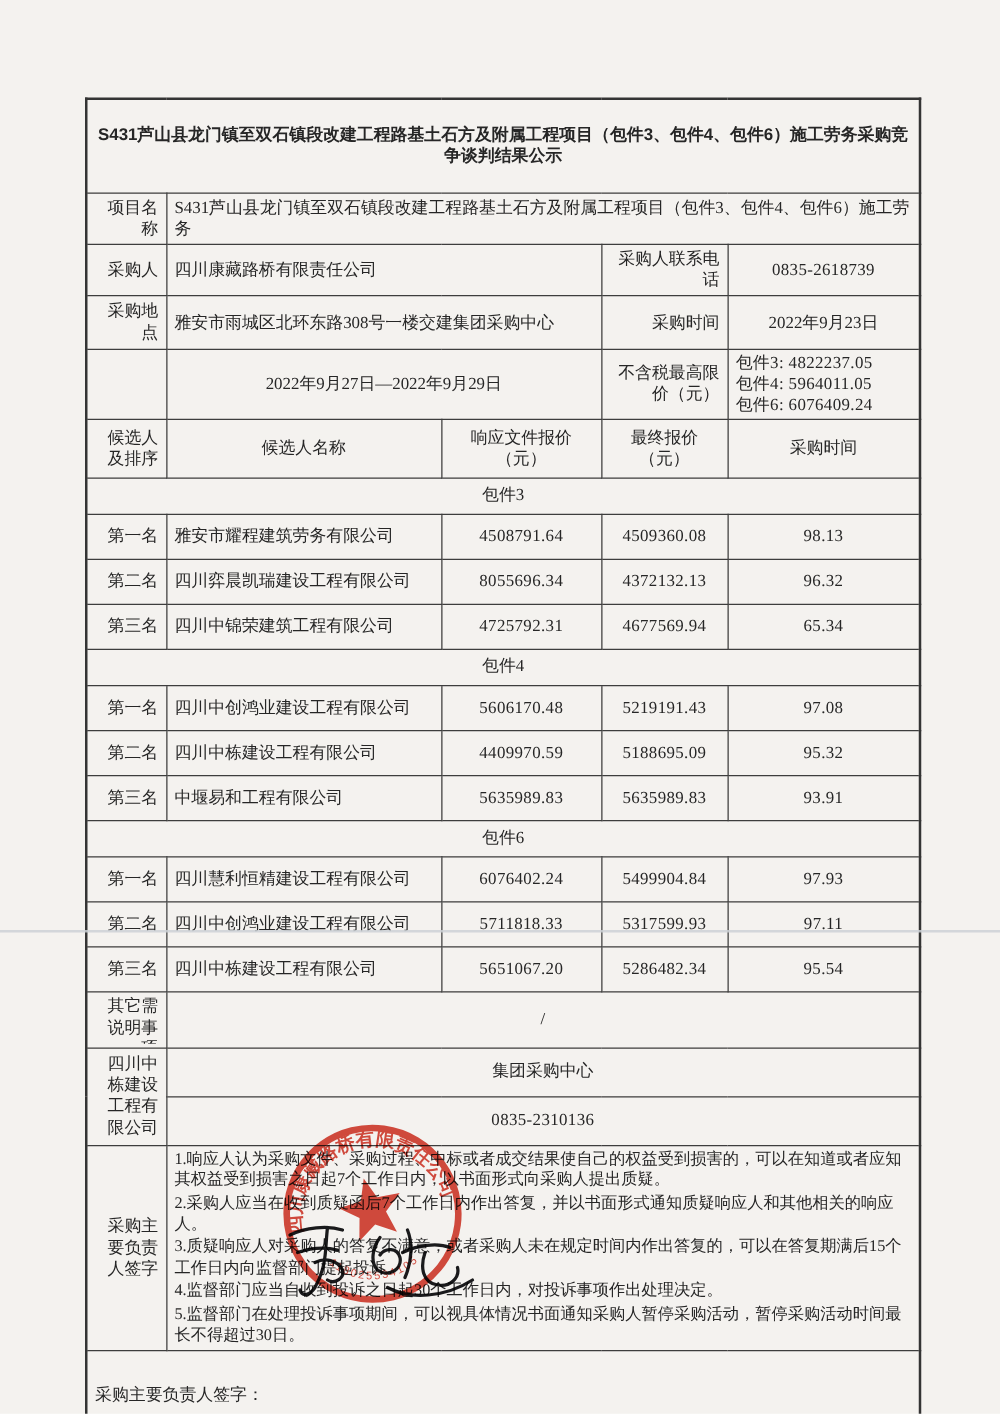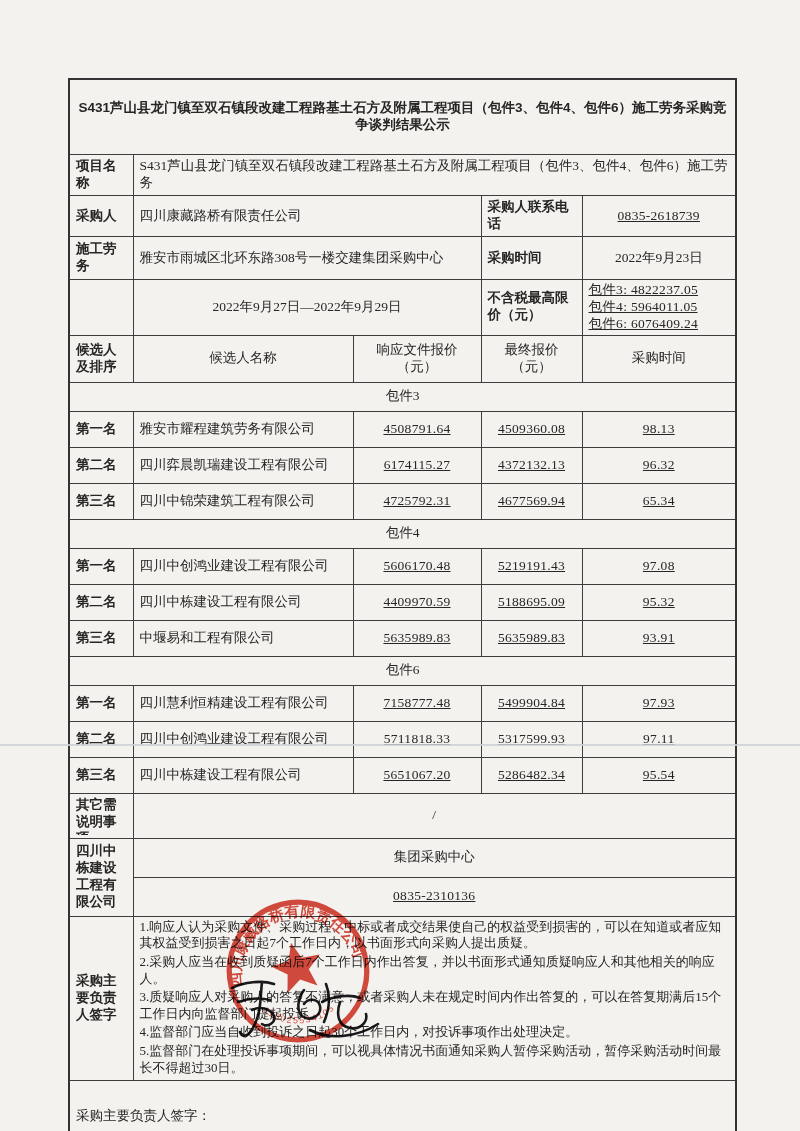--- a/index.html
+++ b/index.html
@@ -24,31 +24,31 @@
     font-size:13.5px;
     line-height:1.25;
     word-break:break-all;
   }
   table.doc{border:2px solid #343434;}
   td.title-cell{
     font-family:"Liberation Sans","DejaVu Sans",sans-serif;
     font-weight:700;font-size:21px;line-height:1.6;
     text-align:center;padding:4px 10px;margin-top:40px;
   }
-  td.label{ text-align:left;padding:2px 3px;font-weight:bold; }
+  td.label{ text-align:right;padding:2px 3px; }
   td.center{ text-align:center; }
   td.left{ text-align:left; }
   td.clip{ overflow:hidden; }
   .clip-inner{max-height:38px;overflow:hidden;display:block;}
   td.limits{ font-size:12.5px;padding:2px 4px;line-height:1.3;text-align:left;}
   td.limits span{display:block;white-space:nowrap;}
   td.notes{ text-align:left;vertical-align:top;padding:4px 8px;}
   td.notes div{ font-size:13px;line-height:1.28;margin:0 0 2px 0;}
   td.sig-row{ text-align:left;vertical-align:middle;padding-left:10px;font-size:14px;}
-  .num{ letter-spacing:.3px;text-decoration:underline; }
+  .num{ letter-spacing:.3px; }
 
   
   .scan-line{
     position:absolute;left:0;top:744px;width:800px;height:2px;
     background:#cdd1d6;opacity:.85;pointer-events:none;
   }
 
   
   .seal{
     position:absolute;left:210px;top:883px;width:176px;height:176px;
@@ -85,21 +85,21 @@
     </tr>
 
     <tr>
       <td class="label" style="height:36px">采购人</td>
       <td class="left" colspan="2">四川康藏路桥有限责任公司</td>
       <td class="label">采购人联系电话</td>
       <td class="center num">0835-2618739</td>
     </tr>
 
     <tr>
-      <td class="label" style="height:38px">施工劳务</td>
+      <td class="label" style="height:38px">采购地点</td>
       <td class="left" colspan="2">雅安市雨城区北环东路308号一楼交建集团采购中心</td>
       <td class="label">采购时间</td>
       <td class="center">2022年9月23日</td>
     </tr>
 
     <tr>
       <td class="label" style="height:48px"></td>
       <td class="center" colspan="2">2022年9月27日—2022年9月29日</td>
       <td class="label">不含税最高限价（元）</td>
       <td class="limits">
@@ -123,21 +123,21 @@
     <tr>
       <td class="label" style="height:31px">第一名</td>
       <td class="left">雅安市耀程建筑劳务有限公司</td>
       <td class="center num">4508791.64</td>
       <td class="center num">4509360.08</td>
       <td class="center num">98.13</td>
     </tr>
     <tr>
       <td class="label" style="height:31px">第二名</td>
       <td class="left">四川弈晨凯瑞建设工程有限公司</td>
-      <td class="center num">6174115.27</td>
+      <td class="center num">8055696.34</td>
       <td class="center num">4372132.13</td>
       <td class="center num">96.32</td>
     </tr>
     <tr>
       <td class="label" style="height:31px">第三名</td>
       <td class="left">四川中锦荣建筑工程有限公司</td>
       <td class="center num">4725792.31</td>
       <td class="center num">4677569.94</td>
       <td class="center num">65.34</td>
     </tr>
@@ -166,21 +166,21 @@
       <td class="center num">5635989.83</td>
       <td class="center num">93.91</td>
     </tr>
 
     <tr>
       <td class="center" colspan="5" style="height:24px">包件6</td>
     </tr>
     <tr>
       <td class="label" style="height:31px">第一名</td>
       <td class="left">四川慧利恒精建设工程有限公司</td>
-      <td class="center num">7158777.48</td>
+      <td class="center num">6076402.24</td>
       <td class="center num">5499904.84</td>
       <td class="center num">97.93</td>
     </tr>
     <tr>
       <td class="label" style="height:31px">第二名</td>
       <td class="left">四川中创鸿业建设工程有限公司</td>
       <td class="center num">5711818.33</td>
       <td class="center num">5317599.93</td>
       <td class="center num">97.11</td>
     </tr>

